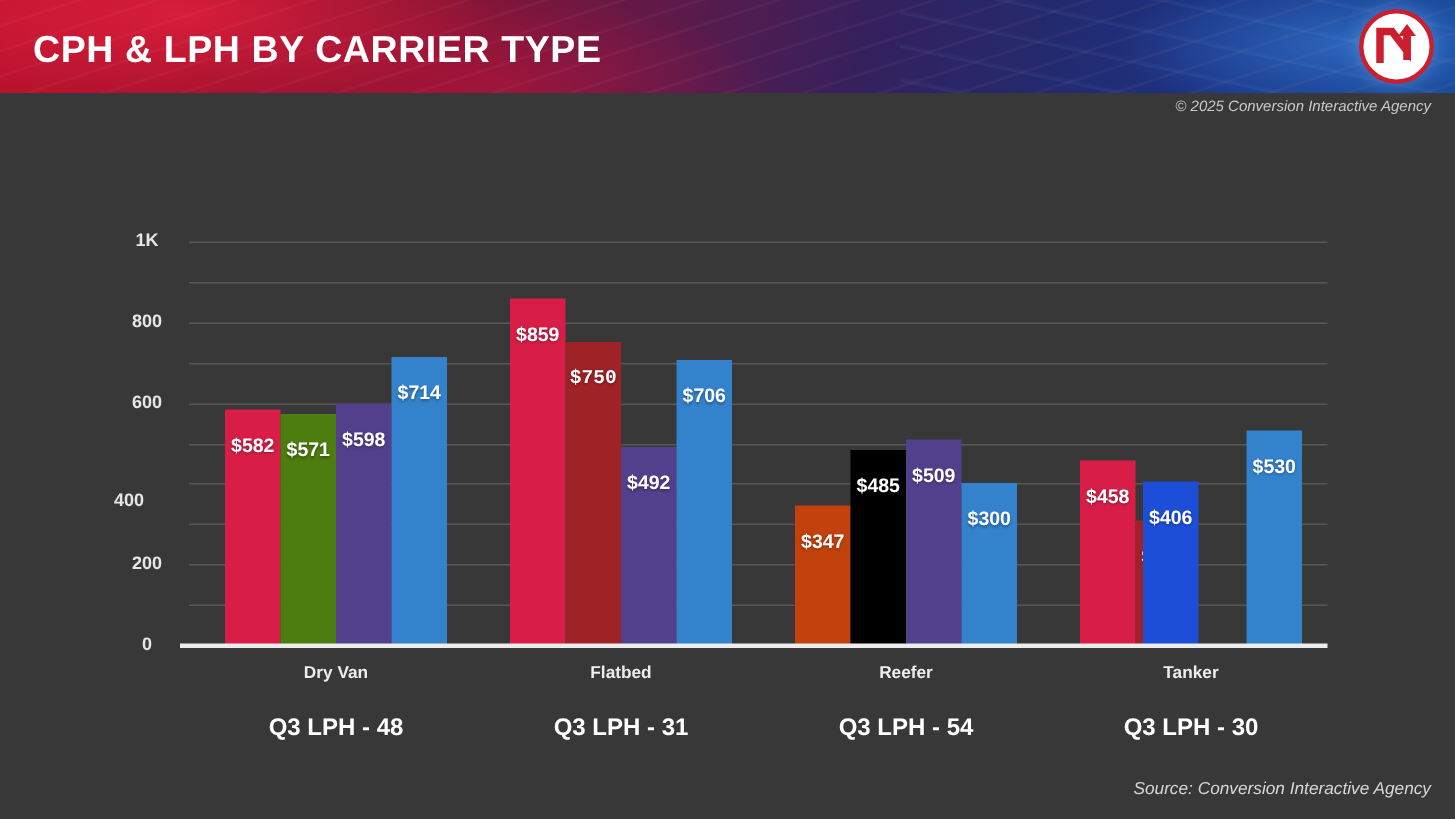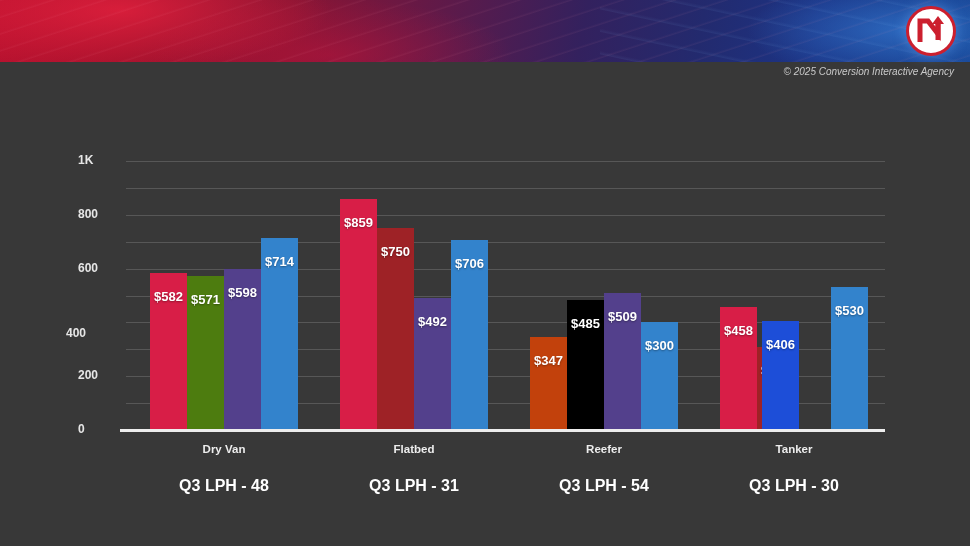--- a/index.html
+++ b/index.html
@@ -143,21 +143,21 @@
     width: 759px;
     height: 1px;
     background: #575757;
   }
   .ytick {
     position: absolute;
     right: 884px;   
     font-size: 12px;
     font-weight: bold;
     color: #e6e6e6;
-    text-align: left;
+    text-align: center;
     white-space: nowrap;
   }
   #axis-baseline {
     position: absolute;
     left: 120px;
     top: 429px;
     width: 765px;
     height: 3px;
     background: #ededed;
   }
@@ -211,20 +211,21 @@
 </style>
 </head>
 <body>
 
 <div id="slide">
 
   <div id="header">
     <div id="header-streaks"></div>
     <div id="header-streaks2"></div>
   </div>
+  <div id="slide-title">CPH &amp; LPH BY CARRIER TYPE</div>
 
   <div id="logo">
     <svg width="44" height="44" viewBox="0 0 44 44" aria-hidden="true">
       <path d="M11 33 L11 12 L19 12 L29 25 L29 12" fill="none" stroke="#cc1f2e" stroke-width="5" stroke-linejoin="miter"></path>
       <path d="M29 12 L29 31" fill="none" stroke="#cc1f2e" stroke-width="5"></path>
       <path d="M29 7 L35 15 L23 15 Z" fill="#cc1f2e"></path>
     </svg>
   </div>
 
   <div id="copyright">© 2025 Conversion Interactive Agency</div>
@@ -263,21 +264,21 @@
         <div class="bar" style="left: 98px; width: 37px; height: 160.862px; background: rgb(83, 64, 140);">
           <span class="bar-value" style="top: 16px;">$598</span>
         </div>
         <div class="bar" style="left: 135px; width: 37px; height: 192.066px; background: rgb(51, 131, 204);">
           <span class="bar-value" style="top: 16px;">$714</span>
         </div>
         <div class="bar" style="left: 214px; width: 37px; height: 231.071px; background: rgb(216, 30, 71);">
           <span class="bar-value" style="top: 16px;">$859</span>
         </div>
         <div class="bar" style="left: 251px; width: 37px; height: 201.75px; background: rgb(158, 34, 38);">
-          <span class="bar-value" style="top: 16px;">$750</span>
+          <span class="bar-value" style="top: 16px; font-family: Liberation Mono, monospace;">$750</span>
         </div>
         <div class="bar" style="left: 288px; width: 37px; height: 132.348px; background: rgb(83, 64, 140);">
           <span class="bar-value" style="top: 16px;">$492</span>
         </div>
         <div class="bar" style="left: 325px; width: 37px; height: 189.914px; background: rgb(51, 131, 204);">
           <span class="bar-value" style="top: 16px;">$706</span>
         </div>
         <div class="bar" style="left: 404px; width: 37px; height: 93.343px; background: #c2410c;">
           <span class="bar-value" style="top: 16px;">$347</span>
         </div>
@@ -311,13 +312,14 @@
       <div class="cat-label" style="left: 144px; width: 160px;">Dry Van</div>
       <div class="lph-label" style="left: 134px; width: 180px;">Q3 LPH - 48</div>
       <div class="cat-label" style="left: 334px; width: 160px;">Flatbed</div>
       <div class="lph-label" style="left: 324px; width: 180px;">Q3 LPH - 31</div>
       <div class="cat-label" style="left: 524px; width: 160px;">Reefer</div>
       <div class="lph-label" style="left: 514px; width: 180px;">Q3 LPH - 54</div>
       <div class="cat-label" style="left: 714px; width: 160px;">Tanker</div>
       <div class="lph-label" style="left: 704px; width: 180px;">Q3 LPH - 30</div>
     </div>
 
+  <div id="source">Source: Conversion Interactive Agency</div>
 </div>
 
 </body></html>

